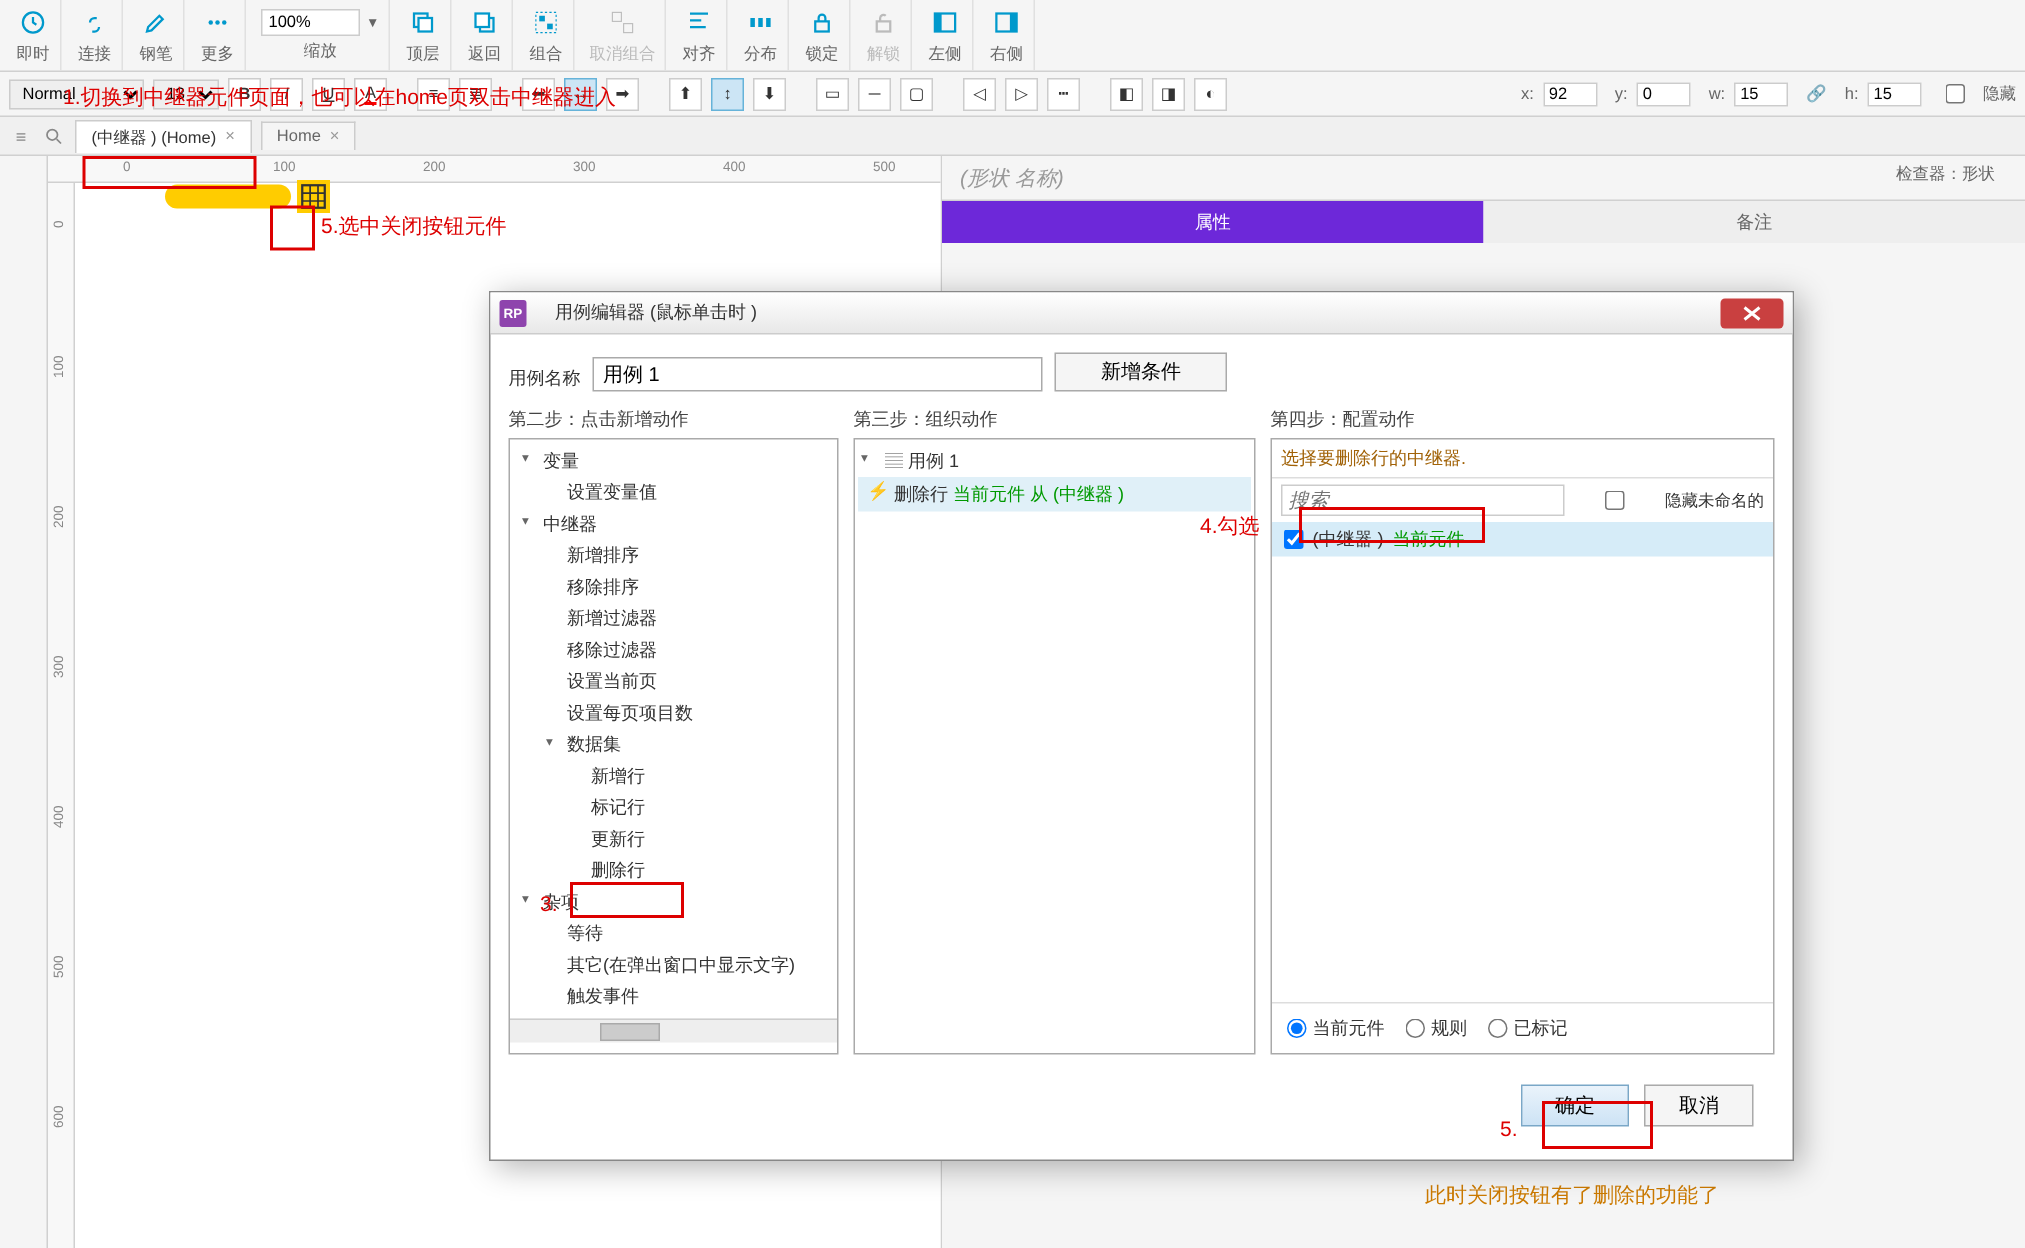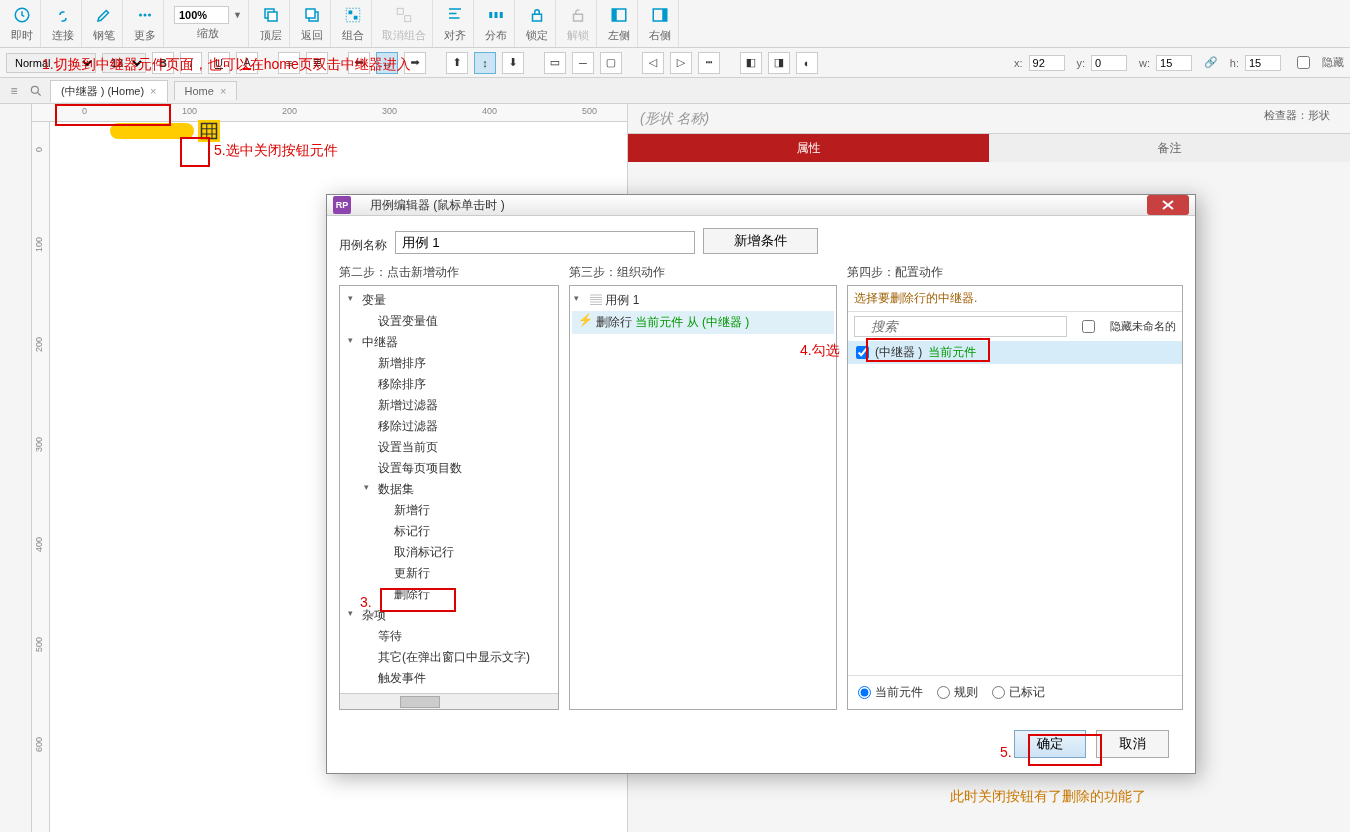--- a/index.html
+++ b/index.html
@@ -3,21 +3,21 @@
 <meta charset="utf-8">
 <style>
 * { box-sizing: border-box; margin: 0; padding: 0; font-family: "Microsoft YaHei", Arial, sans-serif; }
 body { background: #f0f0f0; width: 1350px; height: 832px; overflow: hidden; font-size: 12px; color: #333; position: relative; }
 
 .toolbar-row { display: flex; align-items: center; height: 48px; background: #f5f5f5; border-bottom: 1px solid #d0d0d0; padding: 0 4px; gap: 4px; }
 .toolbar-group { display: flex; flex-direction: column; align-items: center; padding: 0 6px; border-right: 1px solid #e0e0e0; height: 100%; justify-content: center; }
 .toolbar-icon { width: 24px; height: 22px; display: flex; align-items: center; justify-content: center; color: #0099cc; }
 .toolbar-label { font-size: 11px; color: #666; margin-top: 2px; }
 .zoom-box { display: flex; align-items: center; gap: 4px; }
-.zoom-select { border: 1px solid #ccc; padding: 2px 4px; font-size: 11px; width: 55px; font-weight: bold; }
+.zoom-select { border: 1px solid #ccc; padding: 2px 4px; font-size: 11px; width: 66px; }
 
 .format-row { display: flex; align-items: center; height: 30px; background: #f5f5f5; border-bottom: 1px solid #d0d0d0; padding: 0 6px; gap: 6px; }
 .format-select { border: 1px solid #ccc; padding: 2px 4px; font-size: 11px; }
 .fbtn { width: 22px; height: 22px; border: 1px solid #ccc; background: #fff; display: flex; align-items: center; justify-content: center; font-size: 11px; cursor: pointer; }
 .fbtn.active { background: #cce5f5; border-color: #66b3d9; }
 .pos-label { font-size: 11px; color: #666; margin-left: 6px; }
 .pos-input { width: 36px; border: 1px solid #ccc; padding: 1px 3px; font-size: 11px; }
 
 .tabs-row { display: flex; align-items: center; height: 26px; background: #f0f0f0; border-bottom: 1px solid #d0d0d0; padding: 0 6px; gap: 6px; }
 .tab-search { width: 16px; height: 16px; display: flex; align-items: center; justify-content: center; color: #888; }
@@ -33,21 +33,21 @@
 .ruler-v { position: absolute; left: 0; top: 18px; bottom: 0; width: 18px; background: #f8f8f8; border-right: 1px solid #d0d0d0; font-size: 9px; color: #888; }
 .ruler-vtick { position: absolute; left: 2px; transform: rotate(-90deg); transform-origin: left top; }
 .canvas-body { position: absolute; left: 18px; top: 18px; right: 0; bottom: 0; background: #fff; }
 .yellow-shape { position: absolute; left: 60px; top: 1px; width: 84px; height: 16px; background: #ffcc00; border-radius: 8px; }
 .table-icon-box { position: absolute; left: 148px; top: -2px; width: 22px; height: 22px; background: #ffcc00; display: flex; align-items: center; justify-content: center; }
 
 .right-panel { width: 722px; background: #f5f5f5; display: flex; flex-direction: column; }
 .shape-name { height: 30px; display: flex; align-items: center; padding: 0 12px; font-style: italic; color: #999; font-size: 14px; border-bottom: 1px solid #d0d0d0; }
 .rp-tabs { display: flex; height: 28px; }
 .rp-tab { flex: 1; display: flex; align-items: center; justify-content: center; font-size: 12px; cursor: pointer; }
-.rp-tab.active { background: #b91c1c; color: #fff; }
+.rp-tab.active { background: #6d28d9; color: #fff; }
 .rp-tab.inactive { background: #eee; color: #666; }
 .inspector-label { position: absolute; right: 20px; top: 108px; font-size: 11px; color: #666; }
 
 .annotation { position: absolute; color: #d00; font-size: 14px; font-weight: normal; pointer-events: none; z-index: 5; }
 .red-box { position: absolute; border: 2px solid #d00; pointer-events: none; z-index: 5; }
 
 .modal { position: absolute; left: 326px; top: 194px; width: 870px; height: 580px; background: #fff; border: 1px solid #888; box-shadow: 4px 4px 20px rgba(0,0,0,0.3); z-index: 10; display: flex; flex-direction: column; }
 .modal-title { height: 28px; background: linear-gradient(#fff,#e8e8e8); border-bottom: 1px solid #ccc; display: flex; align-items: center; padding: 0 6px; gap: 19px; }
 .rp-logo { width: 18px; height: 18px; background: #8e44ad; color: #fff; display: flex; align-items: center; justify-content: center; font-size: 9px; font-weight: bold; border-radius: 2px; }
 .modal-close { margin-left: auto; width: 42px; height: 20px; background: #c94040; border-radius: 3px; color: #fff; display: flex; align-items: center; justify-content: center; cursor: pointer; }
@@ -66,21 +66,21 @@
 .tree-item { padding: 2px 4px 2px 20px; position: relative; cursor: pointer; white-space: nowrap; }
 .tree-item.l2 { padding-left: 36px; }
 .tree-item.l3 { padding-left: 52px; }
 .tree-caret { position: absolute; left: 6px; top: 3px; font-size: 9px; color: #666; }
 .tree-item.l2 .tree-caret { left: 22px; }
 .action-row { background: #e0f0f8; padding: 3px 6px 3px 24px; font-size: 12px; position: relative; }
 .action-row .bolt { position: absolute; left: 6px; top: 2px; color: #888; }
 .green-text { color: #009900; }
 .config-top { padding: 4px 6px; font-size: 12px; color: #a16207; border-bottom: 1px solid #ddd; }
 .config-search { display: flex; gap: 6px; padding: 4px 6px; align-items: center; }
-.config-search input { flex: 1; border: 1px solid #ccc; padding: 2px 16px; font-style: italic; color: #999; }
+.config-search input { flex: 1; border: 1px solid #ccc; padding: 2px 4px; font-style: italic; color: #999; }
 .config-item { display: flex; align-items: center; gap: 6px; padding: 3px 8px; background: #d6ecf8; }
 .config-item input[type=checkbox] { width: 13px; height: 13px; }
 .radio-row { display: flex; gap: 14px; padding: 8px 10px; align-items: center; border-top: 1px solid #ddd; }
 .radio-row label { display: flex; align-items: center; gap: 4px; font-size: 12px; }
 .modal-footer { display: flex; justify-content: flex-end; gap: 10px; padding: 10px 14px; }
 .btn-primary { border: 1px solid #7aa7c7; background: linear-gradient(#eaf3fb,#cde3f5); padding: 4px 22px; cursor: pointer; }
 .btn-secondary { border: 1px solid #aaa; background: #f5f5f5; padding: 4px 22px; cursor: pointer; }
 .hscroll { height: 16px; background: #eee; border-top: 1px solid #ccc; position: relative; }
 .hscroll-thumb { position: absolute; left: 60px; top: 2px; width: 40px; height: 12px; background: #ccc; border: 1px solid #aaa; }
 
@@ -375,21 +375,20 @@
             <div class="tree-item"><span class="tree-caret">▾</span><span>中继器</span></div>
             <div class="tree-item l2">新增排序</div>
             <div class="tree-item l2">移除排序</div>
             <div class="tree-item l2">新增过滤器</div>
             <div class="tree-item l2">移除过滤器</div>
             <div class="tree-item l2">设置当前页</div>
             <div class="tree-item l2">设置每页项目数</div>
             <div class="tree-item l2"><span class="tree-caret">▾</span><span>数据集</span></div>
             <div class="tree-item l3">新增行</div>
             <div class="tree-item l3">标记行</div>
-            <div class="tree-item l3">取消标记行</div>
             <div class="tree-item l3">更新行</div>
             <div class="tree-item l3">删除行</div>
             <div class="tree-item"><span class="tree-caret">▾</span><span>杂项</span></div>
             <div class="tree-item l2">等待</div>
             <div class="tree-item l2">其它(在弹出窗口中显示文字)</div>
             <div class="tree-item l2">触发事件</div>
           </div>
           <div class="hscroll">
               <div class="hscroll-thumb"></div>
             </div>

